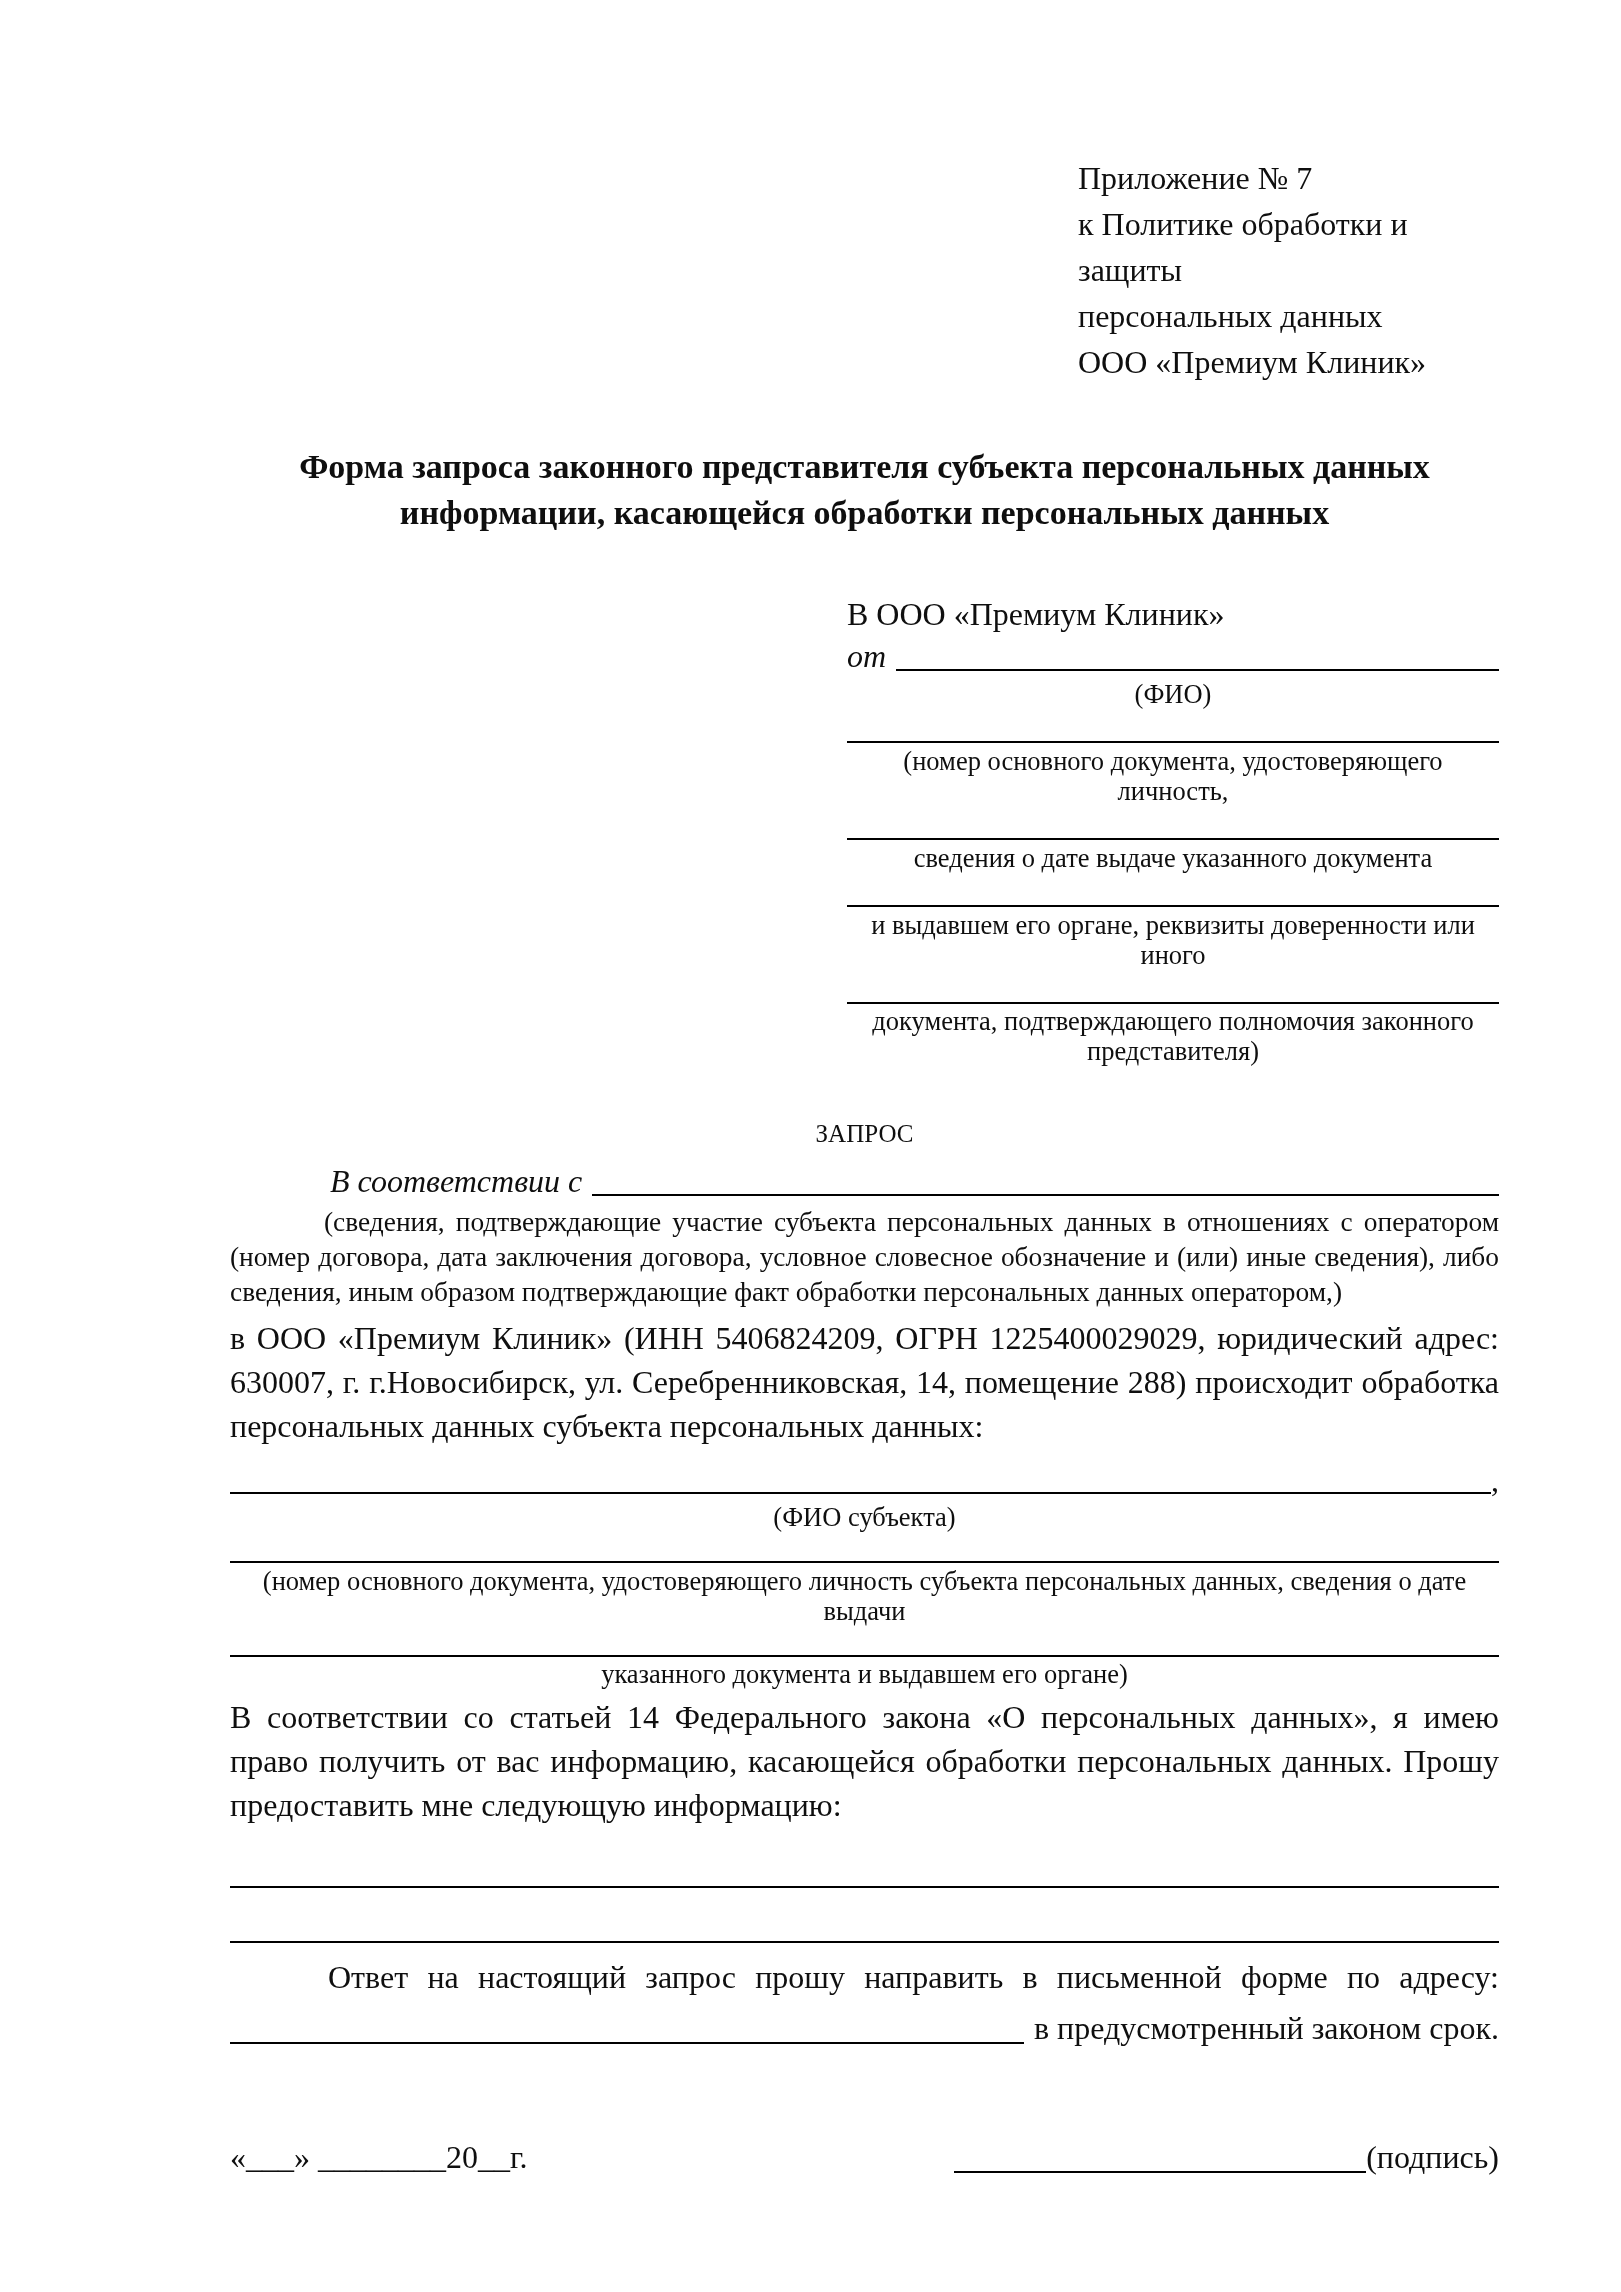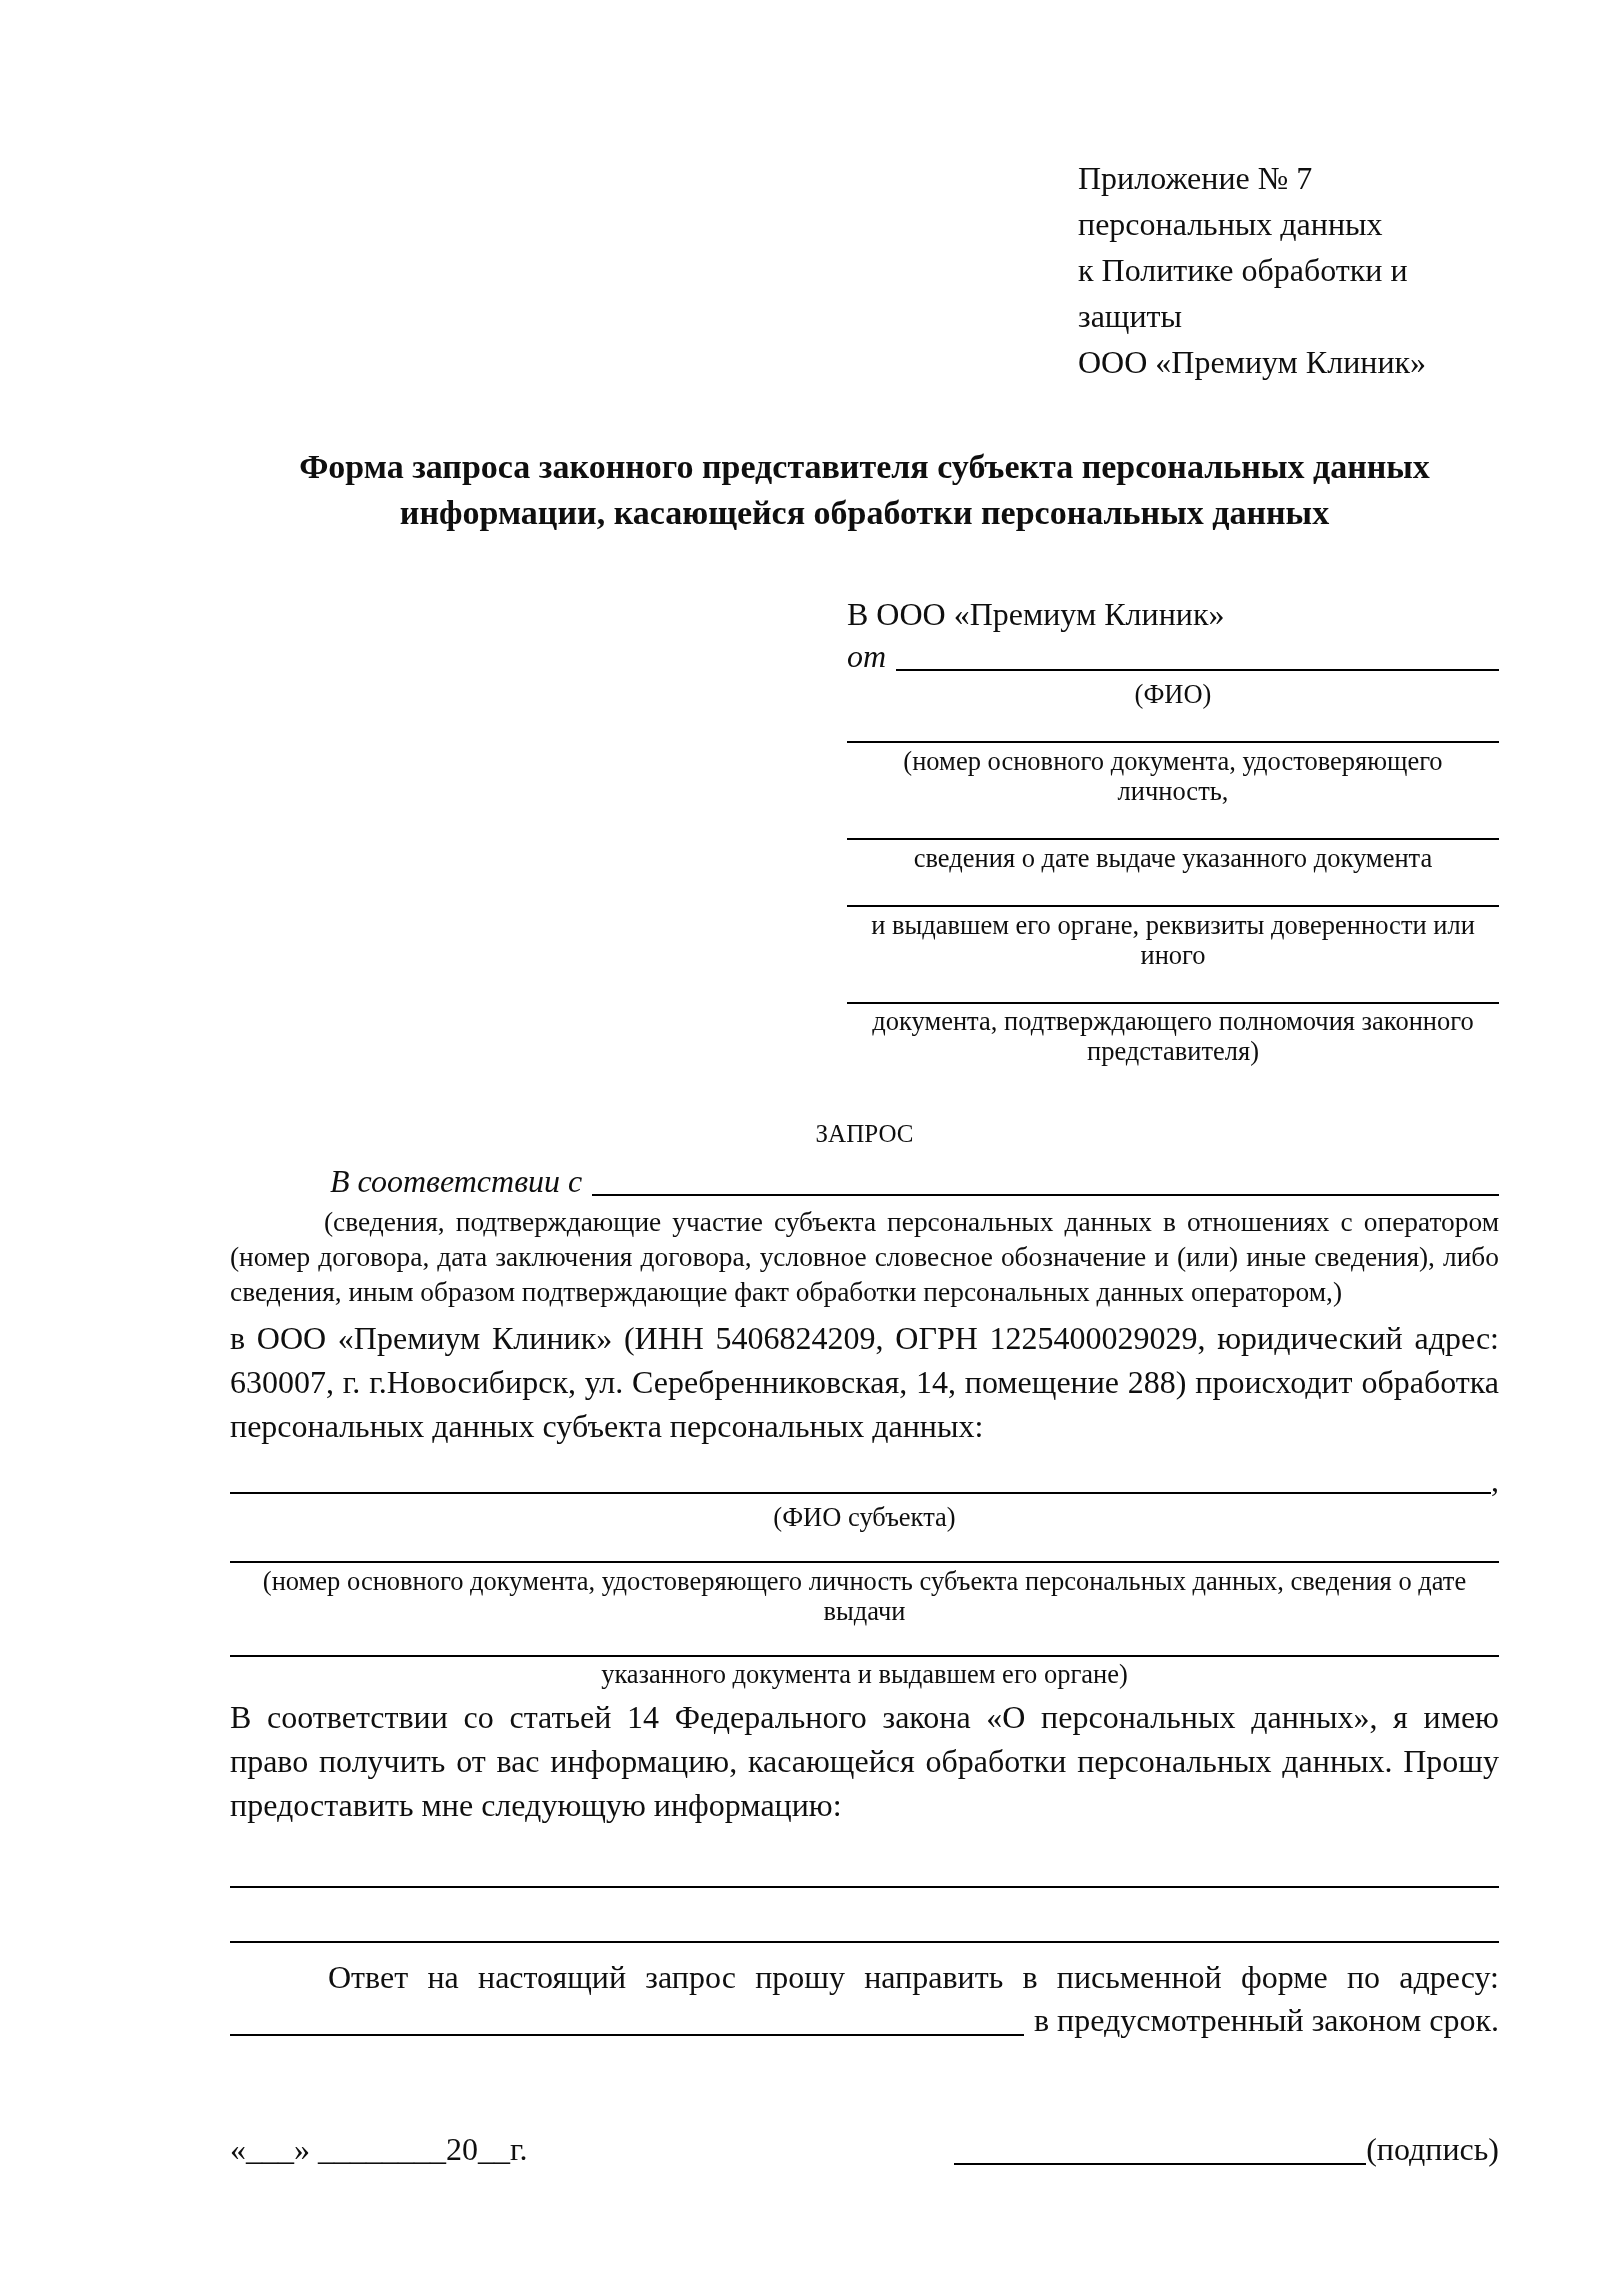--- a/index.html
+++ b/index.html
@@ -86,43 +86,43 @@
   .blank-rule-1 { margin-top: 59px; }
   .blank-rule-2 { margin-top: 53px; }
 
   .answer {
     margin-top: 11.8px;
     line-height: 44px;
     text-align: justify;
     text-align-last: justify;
     text-indent: 98px;
   }
-  .address-row { margin-top: 1px; }
+  .address-row { margin-top: 9px; }
   .addr-rule { width: 794px; margin-bottom: 4.9px; }
   .tail { flex: 1 1 auto; text-align: right; line-height: 41px; white-space: nowrap; }
 
   .footer-row {
     margin-top: 88px;
     display: flex;
     justify-content: space-between;
     align-items: flex-end;
     line-height: 41px;
   }
   .sig { display: flex; align-items: flex-end; }
   .sig-rule { width: 412px; margin-bottom: 4.9px; }
 </style>
 </head>
 <body>
 
 <div class="page">
 
   <div class="appendix">
     <div>Приложение № 7</div>
+    <div>к Политике обработки и защиты</div>
     <div>персональных данных</div>
-    <div>к Политике обработки и защиты</div>
     <div>ООО «Премиум Клиник»</div>
   </div>
 
   <div class="title">
     <span class="tl">Форма запроса законного представителя субъекта персональных данных</span>
     <span class="tl">информации, касающейся обработки персональных данных</span>
   </div>
 
   <div class="addressee">
     <div class="addr-org">В ООО «Премиум Клиник»</div>

